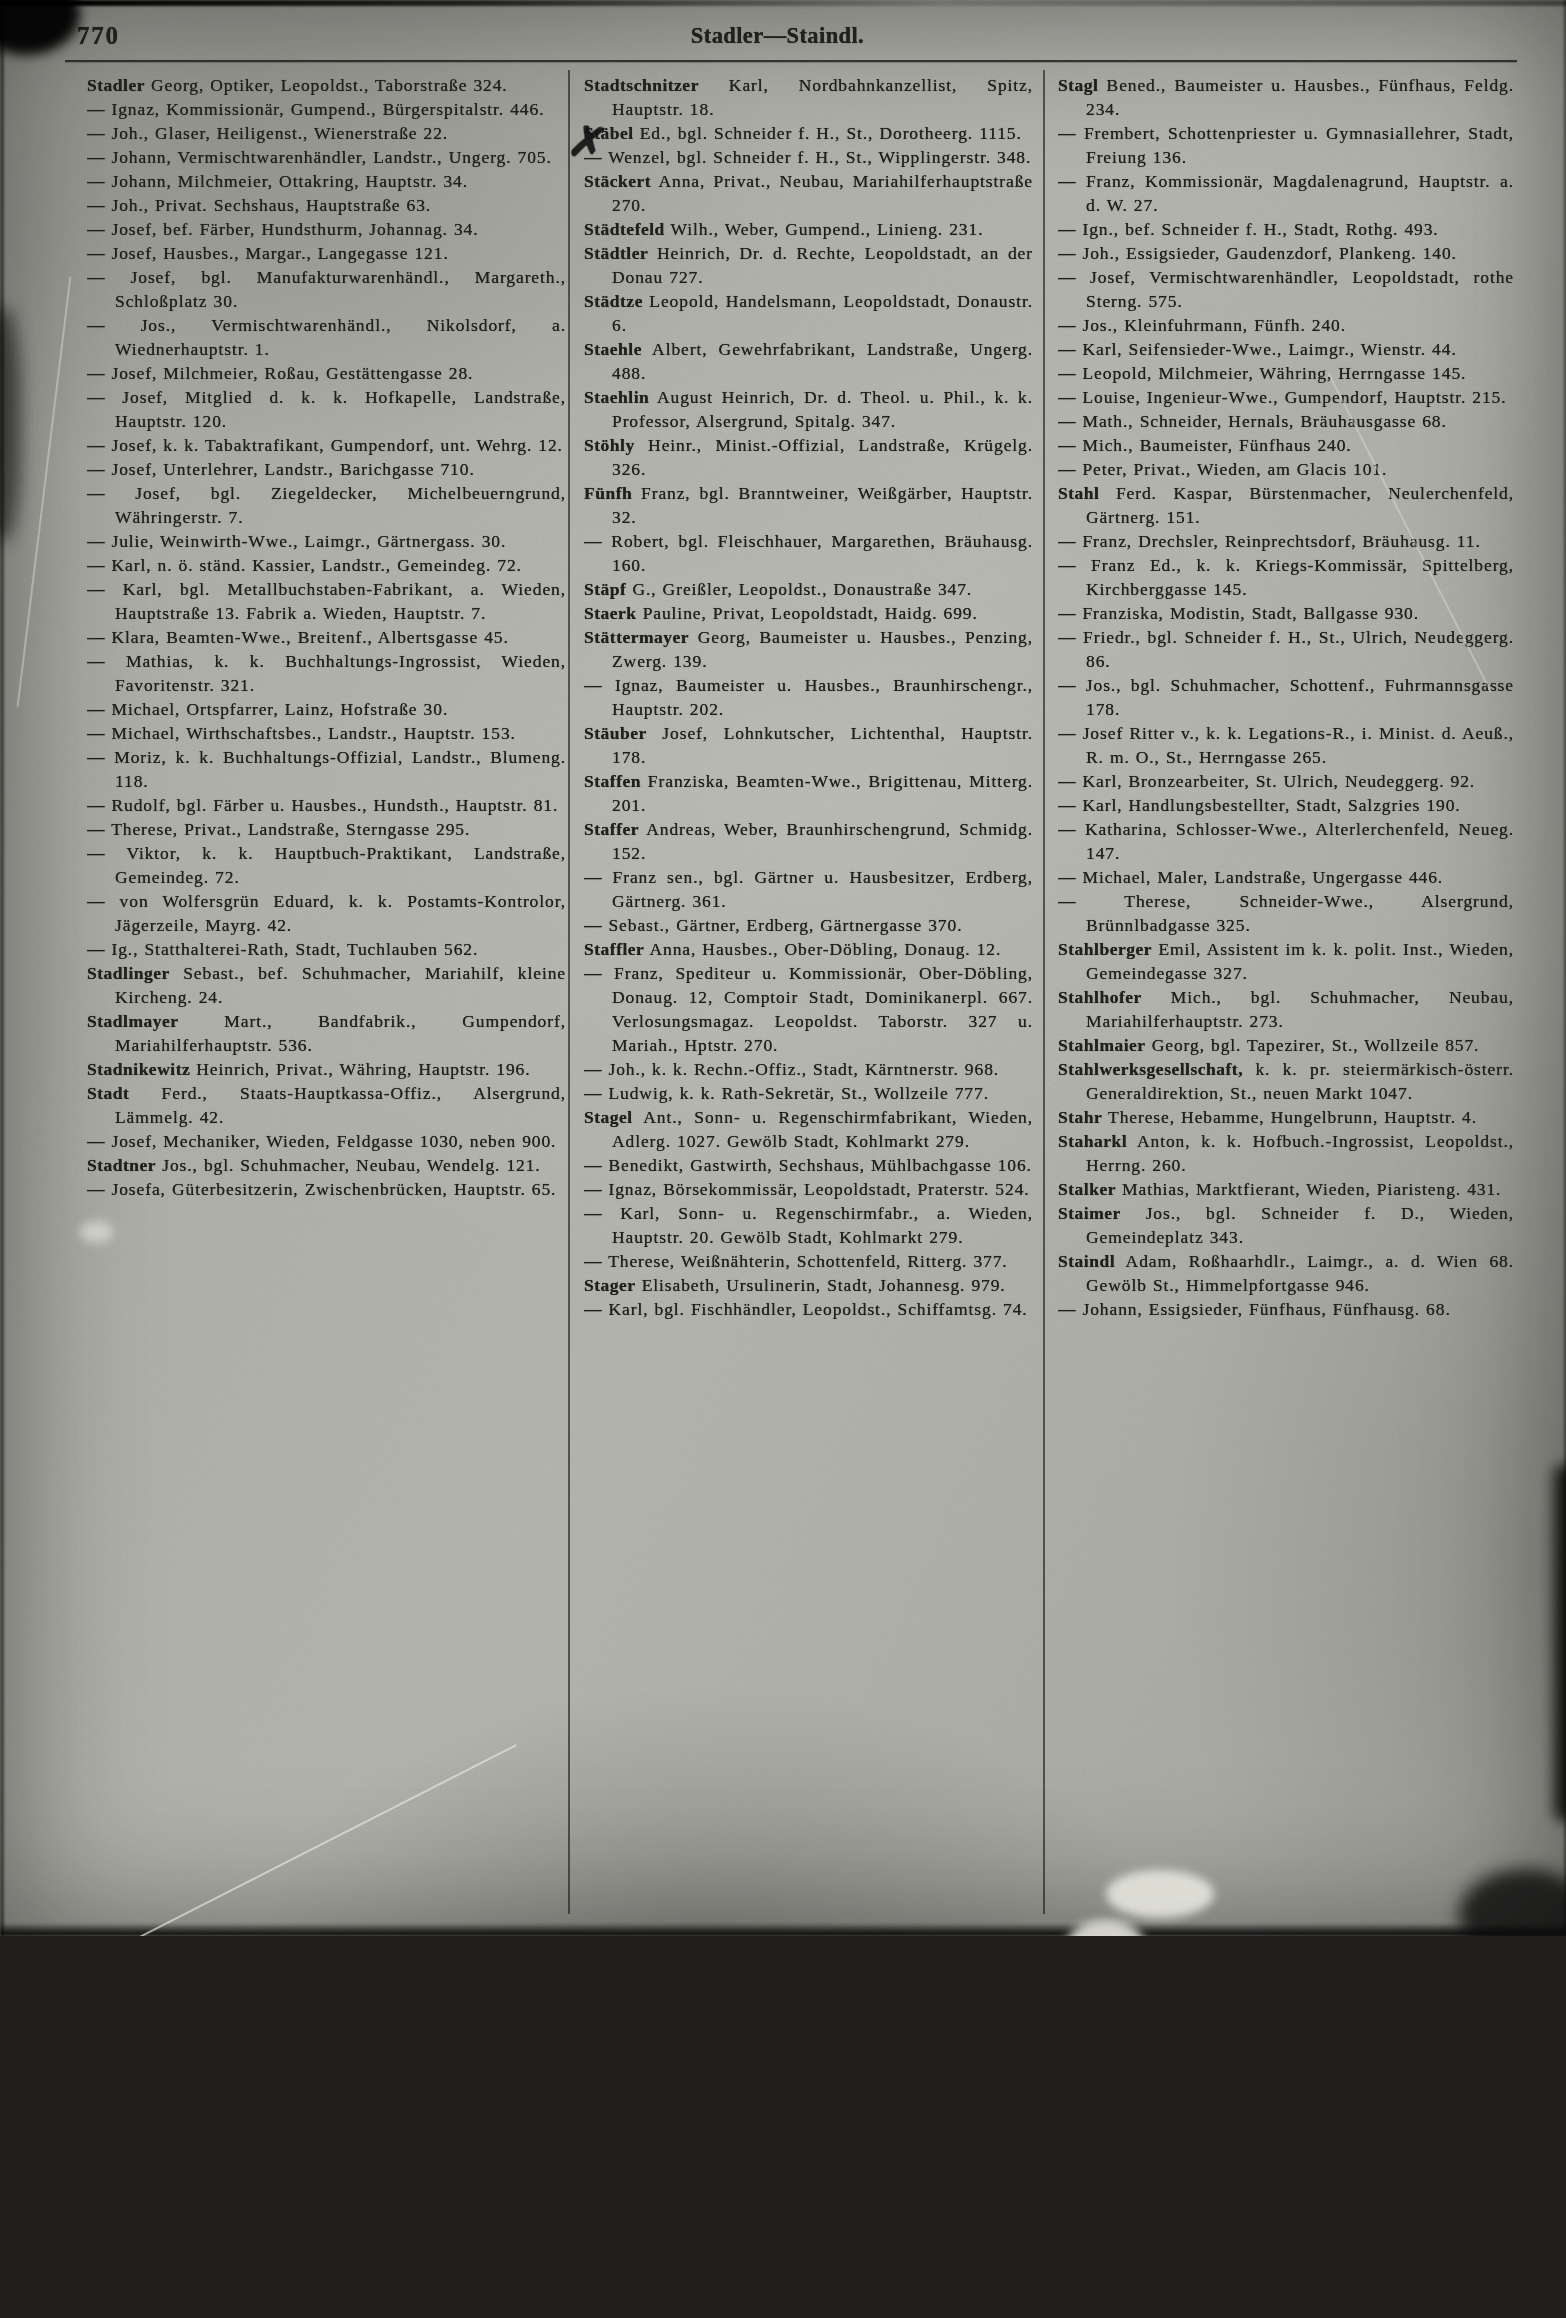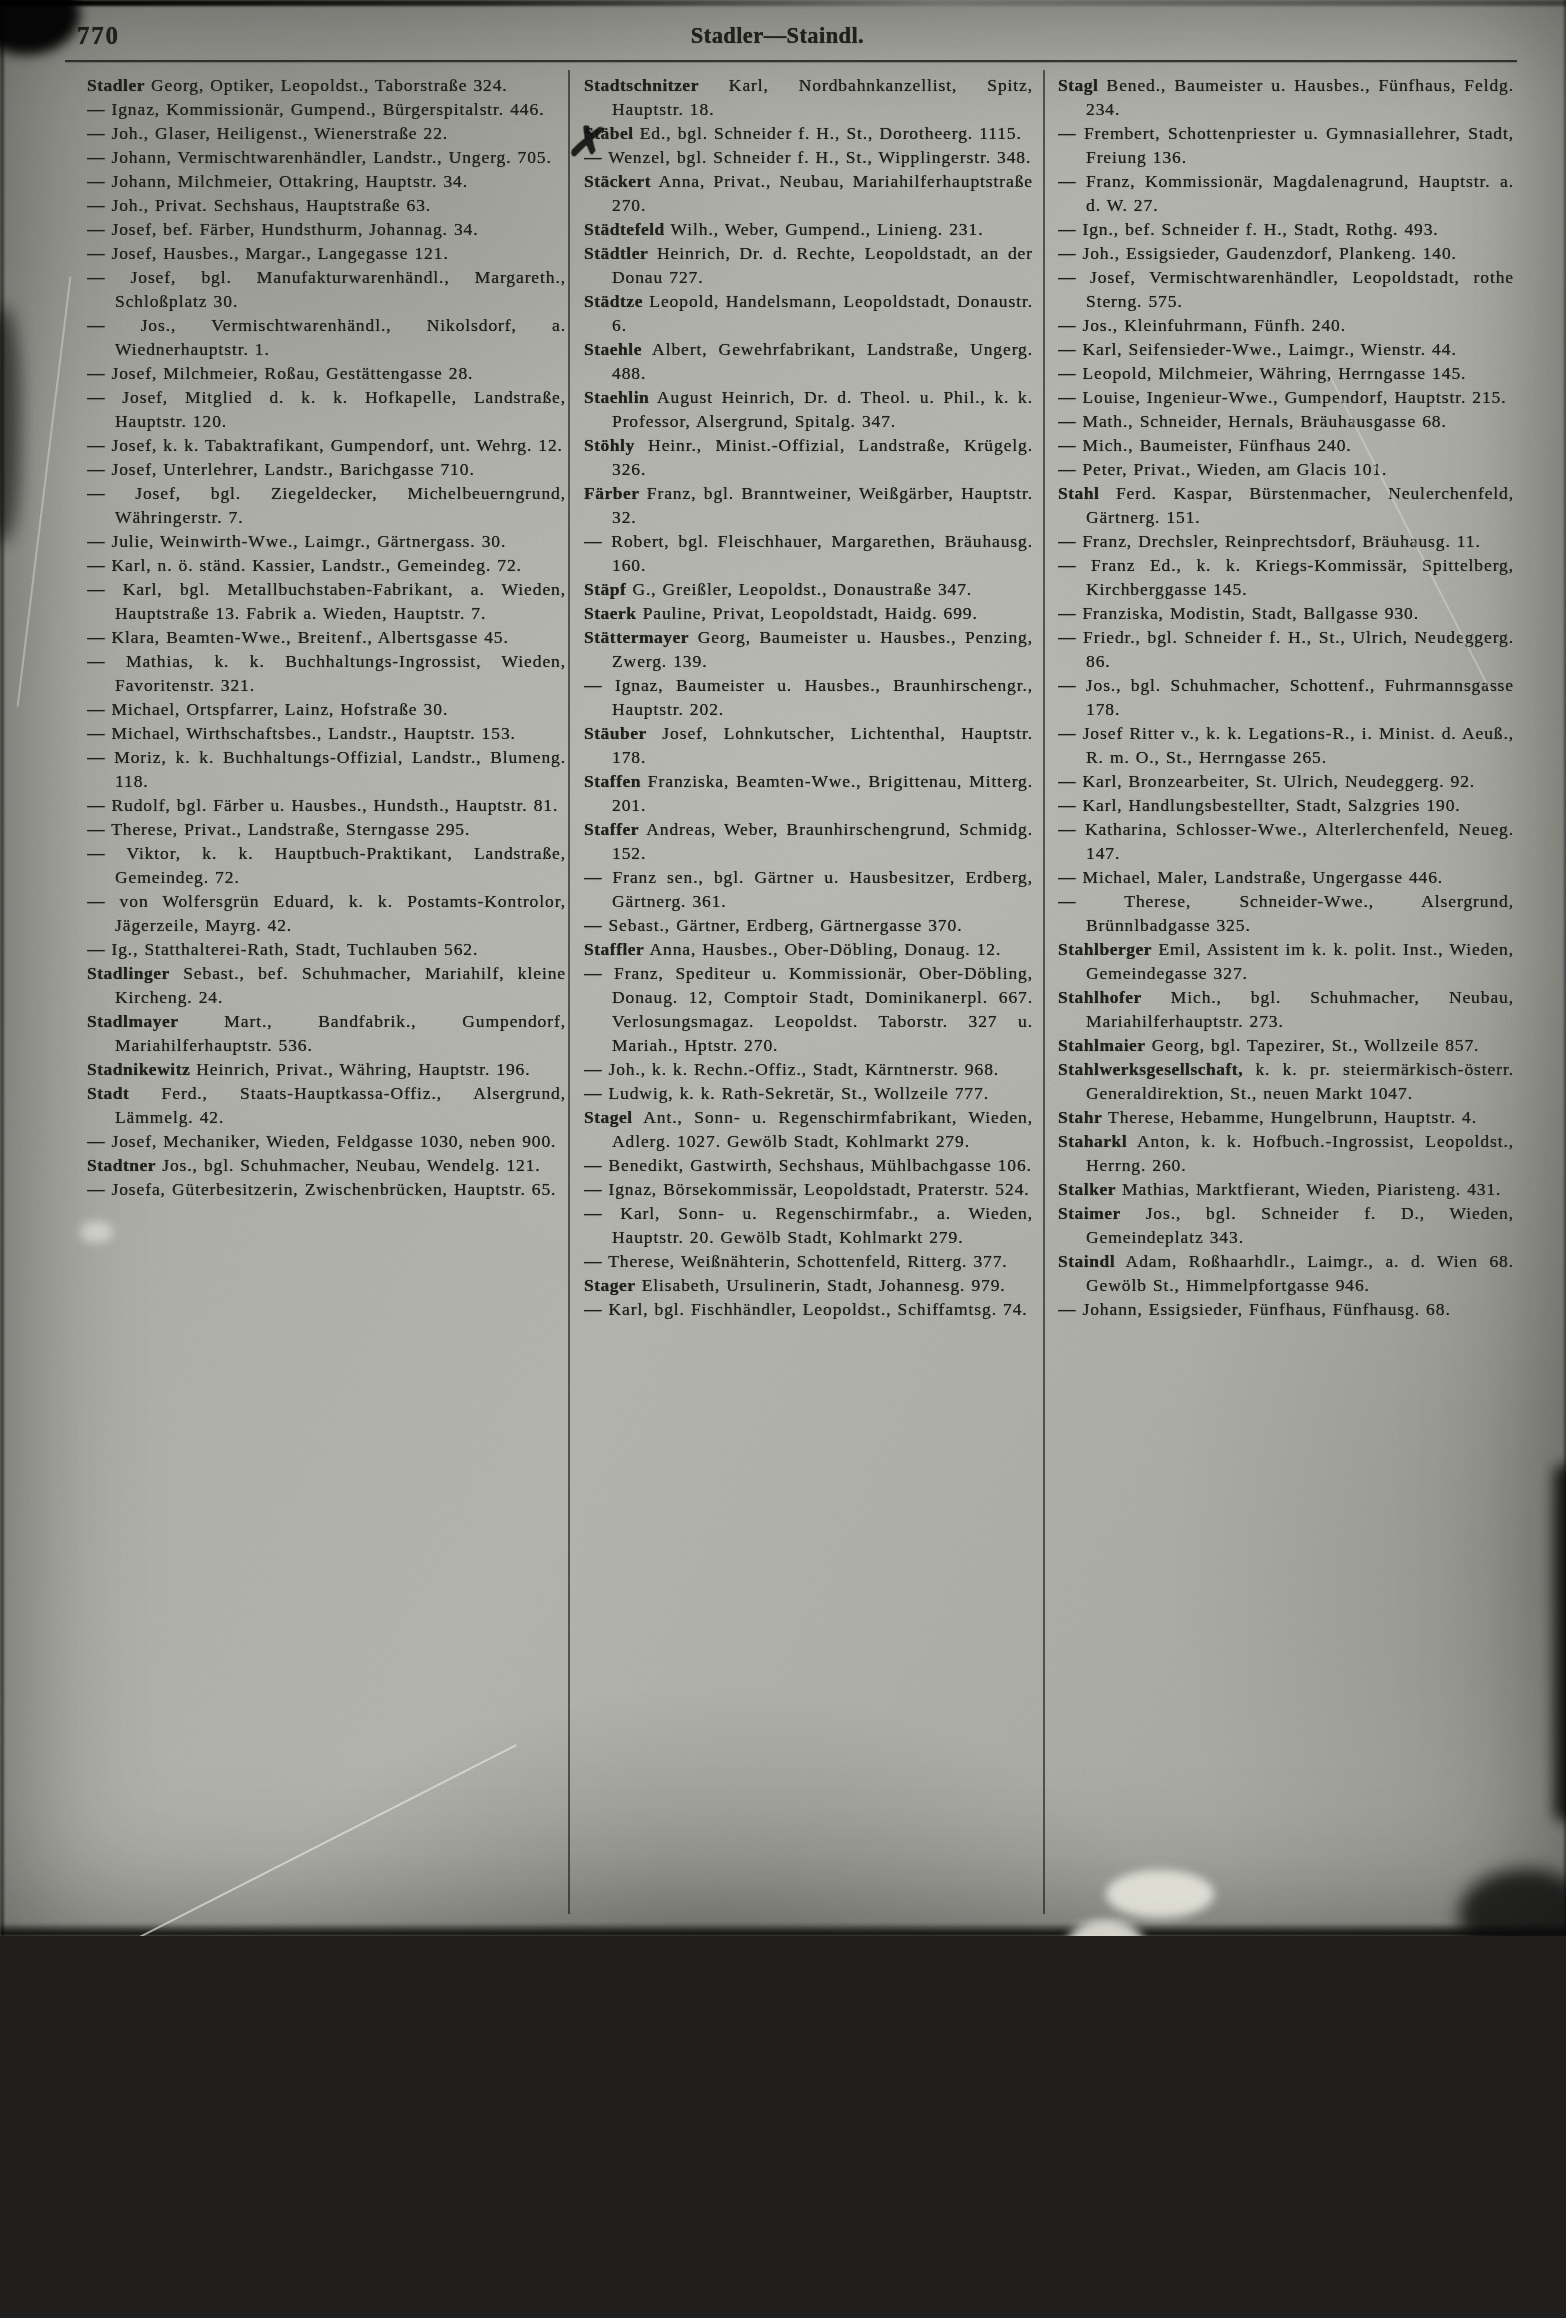--- a/index.html
+++ b/index.html
@@ -116,21 +116,21 @@
       <p class="entry"><span class="lead">Stadtschnitzer</span> Karl, Nordbahnkanzellist, Spitz, Hauptstr. 18.</p>
       <p class="entry"><span class="lead">Stäbel</span> Ed., bgl. Schneider f. H., St., Dorotheerg. 1115.</p>
       <p class="entry"><span class="dash">—</span> Wenzel, bgl. Schneider f. H., St., Wipplingerstr. 348.</p>
       <p class="entry"><span class="lead">Stäckert</span> Anna, Privat., Neubau, Mariahilferhauptstraße 270.</p>
       <p class="entry"><span class="lead">Städtefeld</span> Wilh., Weber, Gumpend., Linieng. 231.</p>
       <p class="entry"><span class="lead">Städtler</span> Heinrich, Dr. d. Rechte, Leopoldstadt, an der Donau 727.</p>
       <p class="entry"><span class="lead">Städtze</span> Leopold, Handelsmann, Leopoldstadt, Donaustr. 6.</p>
       <p class="entry"><span class="lead">Staehle</span> Albert, Gewehrfabrikant, Landstraße, Ungerg. 488.</p>
       <p class="entry"><span class="lead">Staehlin</span> August Heinrich, Dr. d. Theol. u. Phil., k. k. Professor, Alsergrund, Spitalg. 347.</p>
       <p class="entry"><span class="lead">Stöhly</span> Heinr., Minist.-Offizial, Landstraße, Krügelg. 326.</p>
-      <p class="entry"><span class="lead">Färber</span> Franz, bgl. Branntweiner, Weißgärber, Hauptstr. 32.</p>
+      <p class="entry"><span class="lead">Fünfh</span> Franz, bgl. Branntweiner, Weißgärber, Hauptstr. 32.</p>
       <p class="entry"><span class="dash">—</span> Robert, bgl. Fleischhauer, Margarethen, Bräuhausg. 160.</p>
       <p class="entry"><span class="lead">Stäpf</span> G., Greißler, Leopoldst., Donaustraße 347.</p>
       <p class="entry"><span class="lead">Staerk</span> Pauline, Privat, Leopoldstadt, Haidg. 699.</p>
       <p class="entry"><span class="lead">Stättermayer</span> Georg, Baumeister u. Hausbes., Penzing, Zwerg. 139.</p>
       <p class="entry"><span class="dash">—</span> Ignaz, Baumeister u. Hausbes., Braunhirschengr., Hauptstr. 202.</p>
       <p class="entry"><span class="lead">Stäuber</span> Josef, Lohnkutscher, Lichtenthal, Hauptstr. 178.</p>
       <p class="entry"><span class="lead">Staffen</span> Franziska, Beamten-Wwe., Brigittenau, Mitterg. 201.</p>
       <p class="entry"><span class="lead">Staffer</span> Andreas, Weber, Braunhirschengrund, Schmidg. 152.</p>
       <p class="entry"><span class="dash">—</span> Franz sen., bgl. Gärtner u. Hausbesitzer, Erdberg, Gärtnerg. 361.</p>
       <p class="entry"><span class="dash">—</span> Sebast., Gärtner, Erdberg, Gärtnergasse 370.</p>

